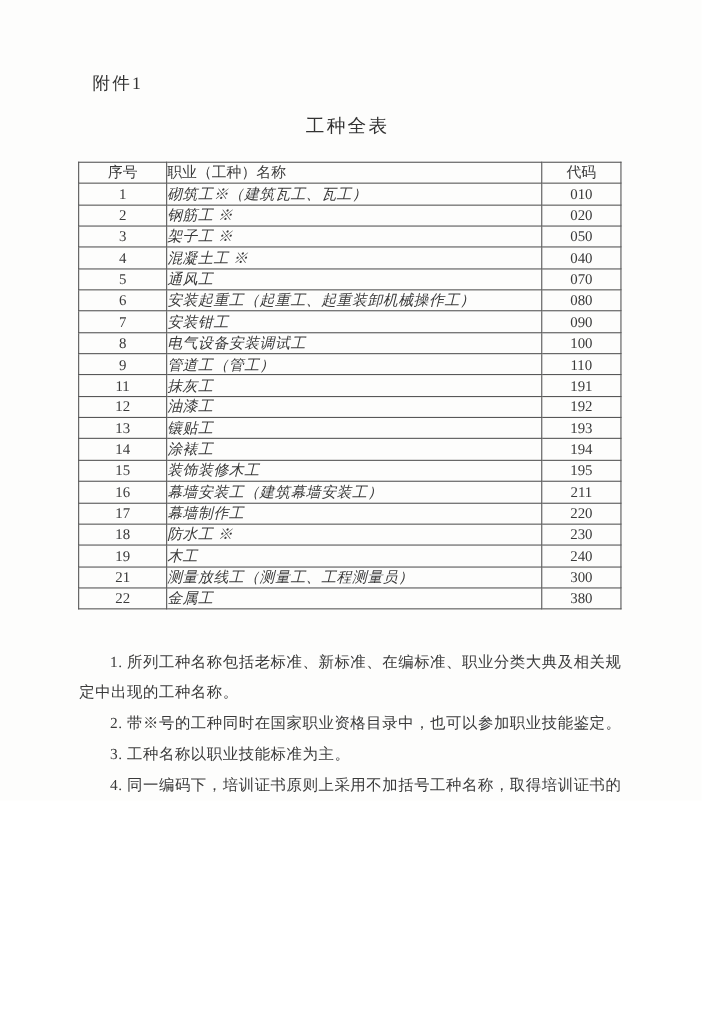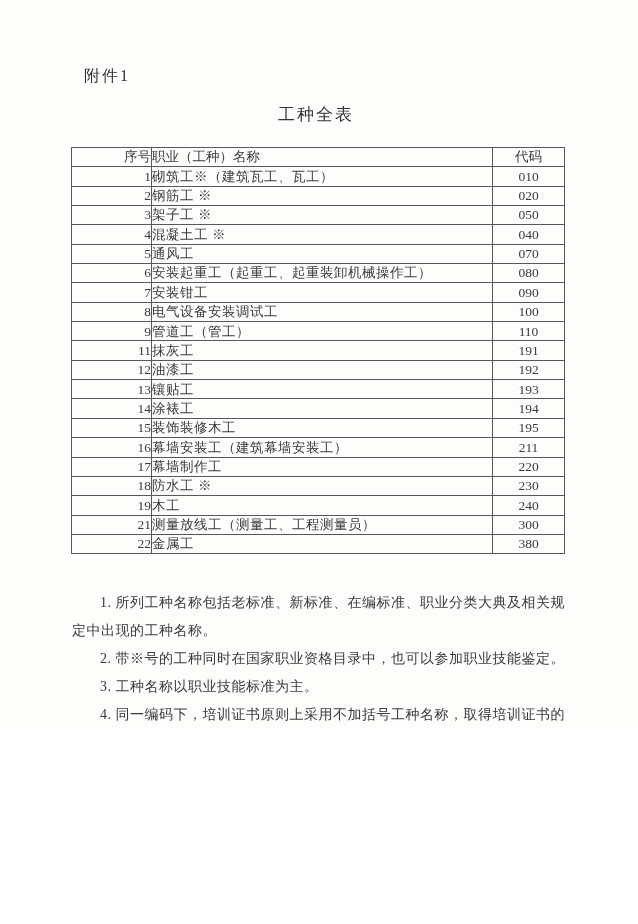--- a/index.html
+++ b/index.html
@@ -45,27 +45,28 @@
   table.jobs th,
   table.jobs td {
     border: 1px solid #585858;
     height: 18.35px;
     padding: 0;
     font-weight: normal;
     line-height: 1;
     white-space: nowrap;
     overflow: hidden;
   }
-  .col-no   { width: 79px;  text-align: right; margin-top: 40px; }
+  .col-no   { width: 79px;  text-align: center; margin-top: 40px; }
   .col-name { width: 340px; text-align: left; }
   .col-code { width: 71px;  text-align: center; }
   td.cell-name {
     text-align: left;
     padding-left: 9px;
     letter-spacing: 0.5px;
+    font-style: italic;
   }
   .notes {
     position: absolute;
     left: 72px;
     top: 589px;
     width: 497px;
     font-size: 14px;
     line-height: 28px;
     color: #3a3a3a;
     letter-spacing: 0.5px;

